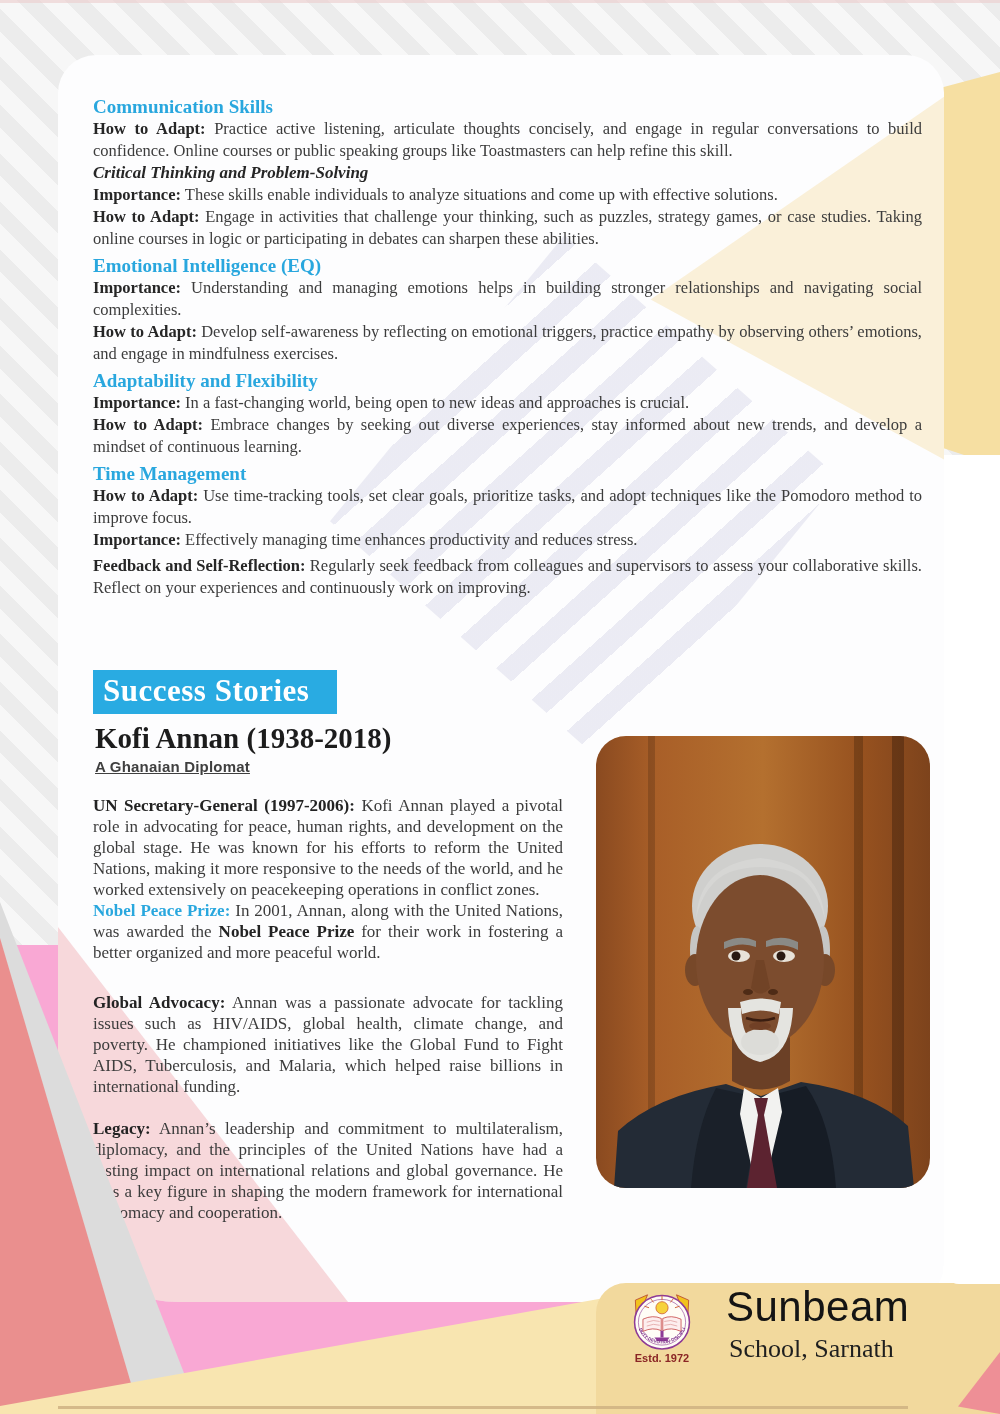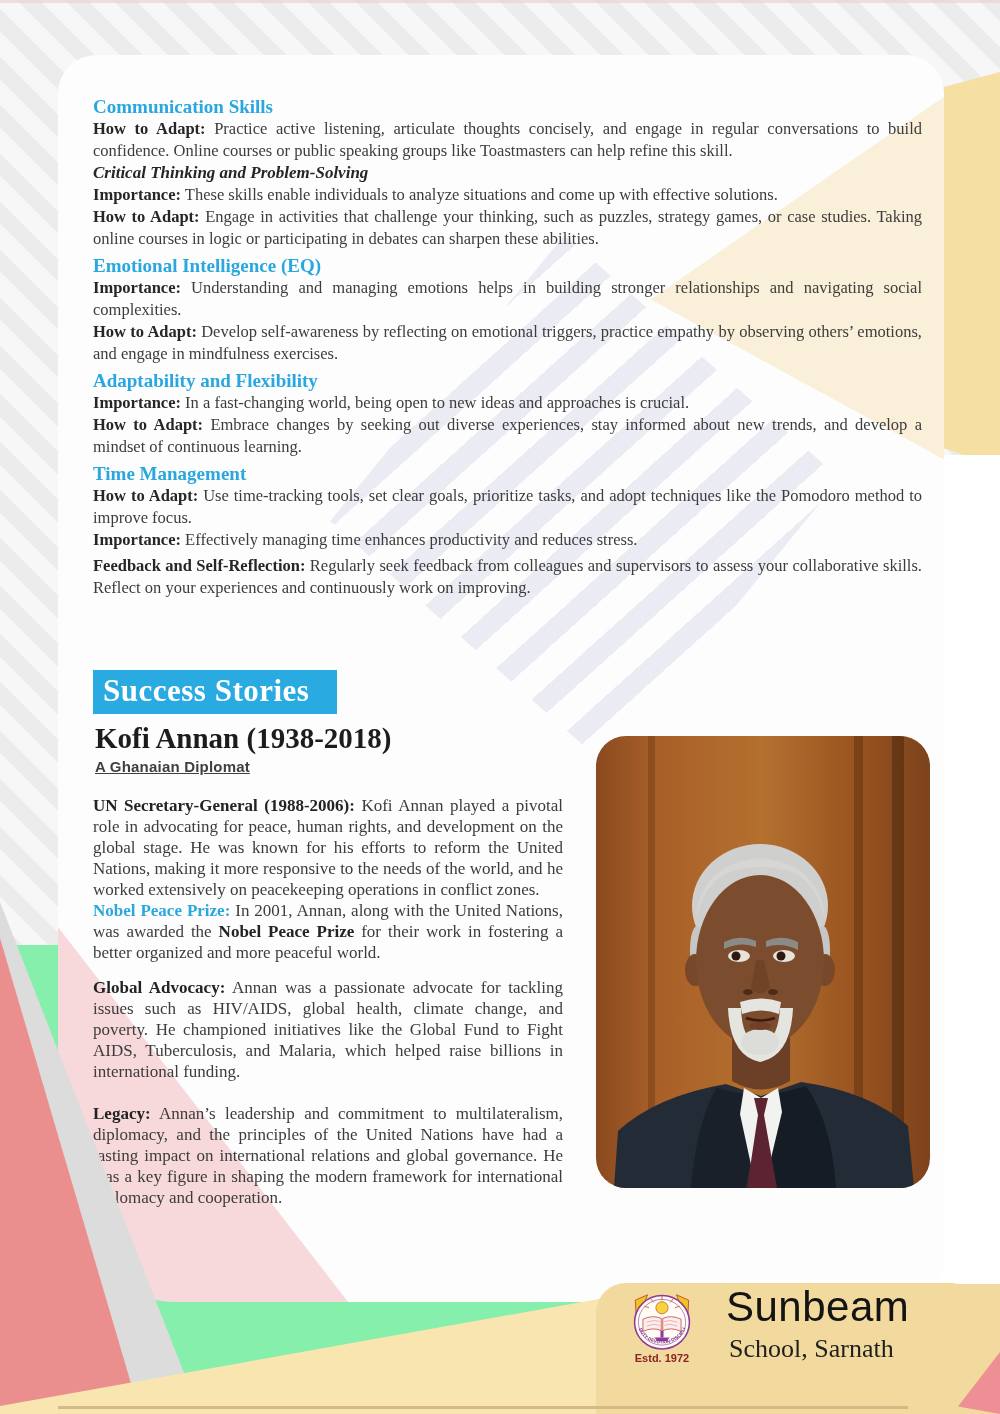--- a/index.html
+++ b/index.html
@@ -1,17 +1,17 @@
 <!DOCTYPE html>
 <html><head>
 <meta charset="utf-8">
 <style>
   html,body{margin:0;padding:0;background:#ffffff;}
   .page{position:relative;width:1000px;height:1414px;margin:0 auto;overflow:hidden;
-        font-family:"Liberation Serif","DejaVu Serif",serif;background:#86efac;}
+        font-family:"Liberation Serif","DejaVu Serif",serif;background:#f9a8d4;}
 
   
   .bg-stripes{position:absolute;left:0;top:0;width:1000px;height:945px;z-index:0;
     background:repeating-linear-gradient(45deg,#ececec 0px,#ececec 16px,#f7f7f7 16px,#f7f7f7 34px);}
   .bg-topline{position:absolute;left:0;top:0;width:1000px;height:3px;background:#eccfcf;opacity:.65;z-index:1;}
   .bg-yellow-right{position:absolute;left:940px;top:72px;width:60px;height:395px;background:#f6dfa2;z-index:1;
     clip-path:polygon(0 16px,100% 0,100% 100%,0 375px);}
   .bg-white-right{position:absolute;left:938px;top:455px;width:62px;height:855px;background:#ffffff;z-index:1;}
 
   
@@ -38,21 +38,21 @@
   .success{position:absolute;left:35px;top:615px;width:829px;}
   .banner{display:inline-block;background:#29abe2;color:#ffffff;font-weight:bold;font-size:31px;
     line-height:38px;padding:2px 28px 4px 10px;letter-spacing:.5px;}
   .person-name{font-size:29px;line-height:34px;font-weight:bold;color:#1c1c1c;margin:7px 0 0 2px;}
   .person-sub{font-family:"Liberation Sans","DejaVu Sans",sans-serif;font-size:15px;font-weight:bold;
     color:#3f3f3f;text-decoration:underline;margin:3px 0 0 2px;letter-spacing:.2px;}
   .col-text{position:absolute;left:0;top:125px;width:470px;color:#3c3c3c;}
   .body-p2{font-size:17px;line-height:21px;margin:0;text-align:justify;}
   .body-p2 b{color:#232323;}
   .body-p2 .lead-blue{color:#29a7de;}
-  .gap1{margin-top:14px;}
+  .gap1{margin-top:29px;}
   .gap2{margin-top:21px;}
   .photo{position:absolute;left:503px;top:66px;width:334px;height:452px;border-radius:30px;overflow:hidden;}
   .photo svg{display:block;}
 
   
   .bg-gray-tri{position:absolute;left:0;top:0;width:1000px;height:1414px;z-index:3;background:#dcdcdc;
     clip-path:polygon(0 902px,200px 1414px,0 1414px);}
   .bg-salmon-tri{position:absolute;left:0;top:0;width:1000px;height:1414px;z-index:3;background:#ea8f8e;
     clip-path:polygon(0 938px,140px 1414px,0 1414px);}
   .bg-cream-wedge{position:absolute;left:0;top:0;width:1000px;height:1414px;z-index:4;background:#f8e5b0;
@@ -113,21 +113,21 @@
 
         <p class="body-p closing"><b>Feedback and Self-Reflection:</b> <span>Regularly seek feedback from colleagues and supervisors to assess your collaborative skills. Reflect on your experiences and continuously work on improving.</span></p>
       </section>
 
       <section class="success">
         <div class="banner">Success Stories</div>
         <h1 class="person-name">Kofi Annan (1938-2018)</h1>
         <div class="person-sub">A Ghanaian Diplomat</div>
 
         <div class="col-text">
-          <p class="body-p2"><b>UN Secretary-General (1988-2006):</b> <span>Kofi Annan played a pivotal role in advocating for peace, human rights, and development on the global stage. He was known for his efforts to reform the United Nations, making it more responsive to the needs of the world, and he worked extensively on peacekeeping operations in conflict zones.</span></p>
+          <p class="body-p2"><b>UN Secretary-General (1997-2006):</b> <span>Kofi Annan played a pivotal role in advocating for peace, human rights, and development on the global stage. He was known for his efforts to reform the United Nations, making it more responsive to the needs of the world, and he worked extensively on peacekeeping operations in conflict zones.</span></p>
           <p class="body-p2"><b class="lead-blue">Nobel Peace Prize:</b> <span>In 2001, Annan, along with the United Nations, was awarded the </span><b>Nobel Peace Prize</b><span> for their work in fostering a better organized and more peaceful world.</span></p>
           <p class="body-p2 gap1"><b>Global Advocacy:</b> <span>Annan was a passionate advocate for tackling issues such as HIV/AIDS, global health, climate change, and poverty. He championed initiatives like the Global Fund to Fight AIDS, Tuberculosis, and Malaria, which helped raise billions in international funding.</span></p>
           <p class="body-p2 gap2"><b>Legacy:</b> <span>Annan’s leadership and commitment to multilateralism, diplomacy, and the principles of the United Nations have had a lasting impact on international relations and global governance. He was a key figure in shaping the modern framework for international diplomacy and cooperation.</span></p>
         </div>
 
         
         <div class="photo">
           <svg width="334" height="452" viewBox="0 0 334 452" xmlns="http://www.w3.org/2000/svg">
             <defs>
               <linearGradient id="wood" x1="0" y1="0" x2="1" y2="0">

